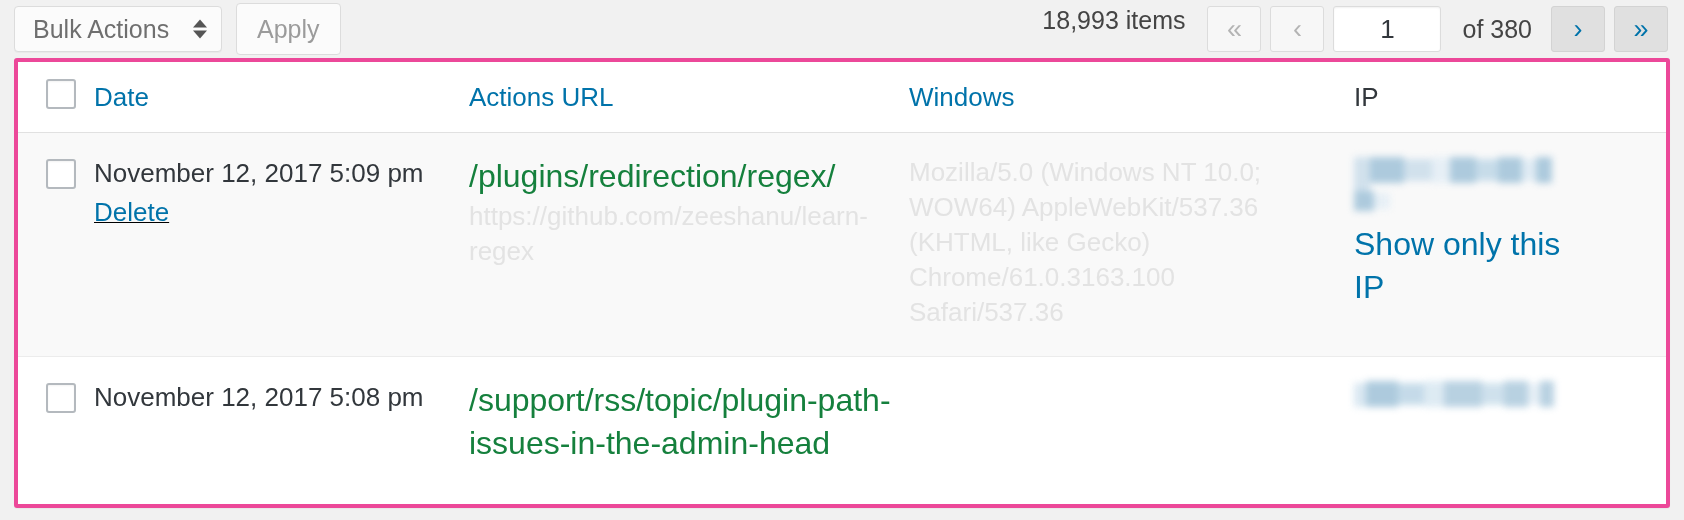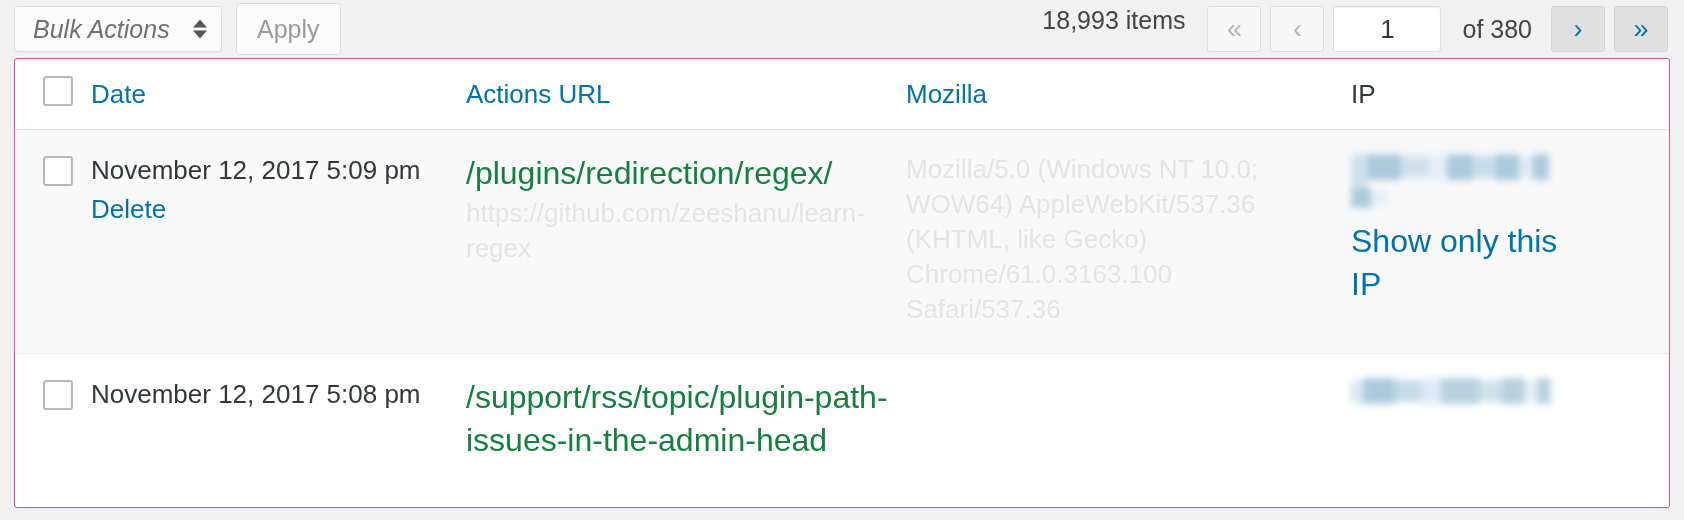--- a/index.html
+++ b/index.html
@@ -31,21 +31,20 @@
     border: 1px solid #dcdcdc;
     border-radius: 4px;
     background: #fbfbfb;
     display: flex;
     align-items: center;
     padding: 0 40px 0 18px;
     font-size: 25px;
     color: #6f6f6f;
     line-height: 1;
     box-shadow: 0 1px 0 rgba(0,0,0,.03);
-    font-style: italic;
   }
   .select-box .caret {
     position: absolute; right: 14px; top: 50%;
     transform: translateY(-50%);
     display: flex; flex-direction: column; gap: 3px;
     color: #5f5f5f;
   }
   .caret i { display:block; width: 0; height: 0; border-left: 7px solid transparent; border-right: 7px solid transparent; }
   .caret i.up   { border-bottom: 8px solid #555; }
   .caret i.down { border-top: 8px solid #555; }
@@ -112,21 +111,21 @@
     font-size: 25px;
     color: #444;
     margin: 0 10px 0 12px;
     white-space: nowrap;
   }
 
   
   .table-shell {
     margin: 0 14px;
     background: #fff;
-    border: 1px solid #ec4899;
+    border: 4px solid #ec4899;
     border-radius: 3px;
     height: 450px;
     overflow: hidden;
     box-shadow: 0 1px 1px rgba(0,0,0,.04);
   }
 
   table.wp-list { width: 100%; border-collapse: collapse; table-layout: fixed; }
 
   th, td { text-align: left; vertical-align: top; padding: 0; }
 
@@ -164,21 +163,21 @@
     display: inline-block;
     box-shadow: inset 0 1px 2px rgba(0,0,0,.05);
   }
 
   .date-text {
     font-size: 26px;
     color: #32373c;
     line-height: 1.45;
     white-space: nowrap;
   }
-  .row-actions { margin-top: 2px; }
+  .row-actions { margin-top: 2px; text-decoration: underline; }
   .row-actions a {
     font-size: 26px;
     color: #0073aa;
     text-decoration: none;
     line-height: 1.45;
   }
 
   .src-link {
     display: block;
     font-size: 32px;
@@ -274,21 +273,21 @@
           <col class="c-ip">
       </colgroup>
 
       <thead>
         <tr>
           <th class="cb">
             <span class="cbx"></span>
           </th>
           <th>Date</th>
           <th>Actions URL</th>
-          <th>Mozilla</th>
+          <th>Windows</th>
           <th class="hdr-ip">IP</th>
         </tr>
       </thead>
 
       <tbody>
 
         <tr class="alt">
           <td class="cb">
             <span class="cbx"></span>
           </td>

